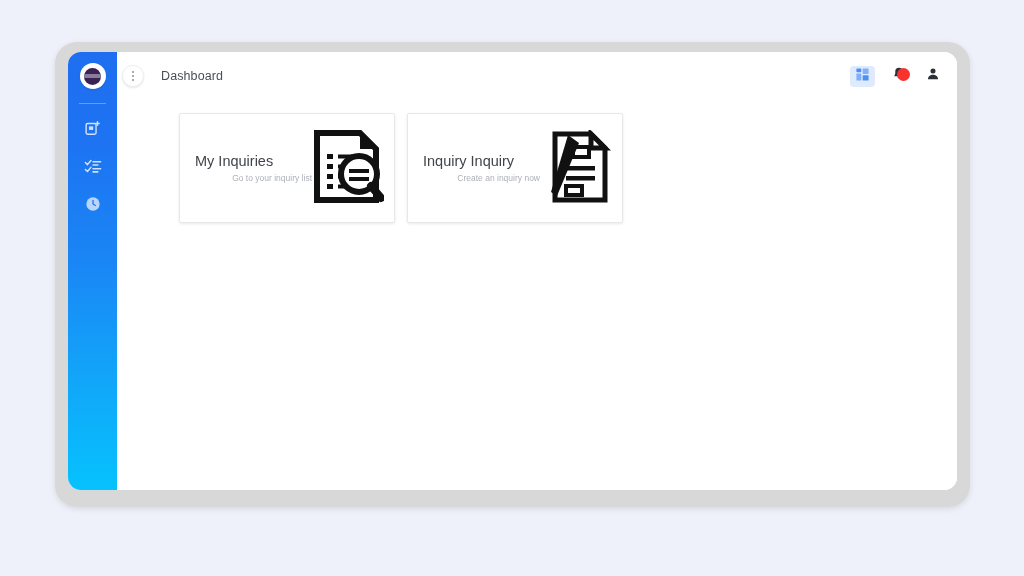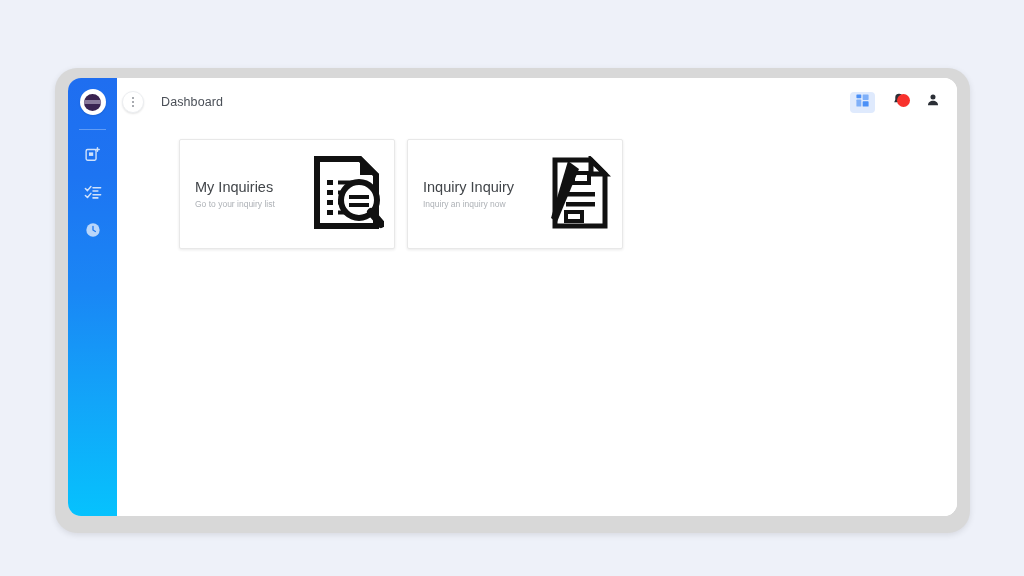--- a/index.html
+++ b/index.html
@@ -13,21 +13,21 @@
   body {
     background: #eef1f9;
     font-family: "Liberation Sans", sans-serif;
     -webkit-font-smoothing: antialiased;
   }
 
   
   .device-frame {
     position: absolute;
     left: 55px;
-    top: 68px;
+    top: 42px;
     width: 915px;
     height: 465px;
     background: #d8d8d8;
     border-radius: 22px;
     box-shadow: 0 2px 6px rgba(0,0,0,0.10);
   }
 
   .device-screen {
     position: absolute;
     left: 13px;
@@ -240,20 +240,21 @@
     font-size: 14.5px;
     color: #414549;
     line-height: 1.15;
     white-space: nowrap;
   }
   .card-subtitle {
     margin-top: 3px;
     font-size: 8.5px;
     color: #adb1b6;
     white-space: nowrap;
+    text-align: right;
   }
 
   .card-icon {
     flex: 0 0 auto;
     width: 72px;
     height: 78px;
     display: flex;
     align-items: center;
     justify-content: center;
   }
@@ -387,21 +388,21 @@
                 <rect x="37" y="39" width="20" height="4" fill="#111111"></rect>
                 <rect x="37" y="47" width="20" height="4" fill="#111111"></rect>
                 <line x1="59" y1="56" x2="69" y2="68" stroke="#111111" stroke-width="8" stroke-linecap="round"></line>
               </svg>
             </div>
           </div>
 
           <div class="card">
             <div class="card-text">
               <div class="card-title">Inquiry Inquiry</div>
-              <div class="card-subtitle">Inquiry an inquiry now</div>
+              <div class="card-subtitle">Create an inquiry now</div>
             </div>
             <div class="card-icon">
               <svg width="70" height="76" viewBox="0 0 70 76">
 
                 <path d="M14 4 H50 L64 18 V70 H14 Z" fill="#ffffff" stroke="#111111" stroke-width="5" stroke-linejoin="miter"></path>
                 <path d="M50 4 V18 H64 Z" fill="#ffffff" stroke="#111111" stroke-width="5" stroke-linejoin="miter"></path>
 
                 <rect x="32" y="17" width="16" height="10" fill="#ffffff" stroke="#111111" stroke-width="4"></rect>
                 <rect x="25" y="36" width="29" height="4.5" fill="#111111"></rect>
                 <rect x="25" y="46" width="29" height="4.5" fill="#111111"></rect>

